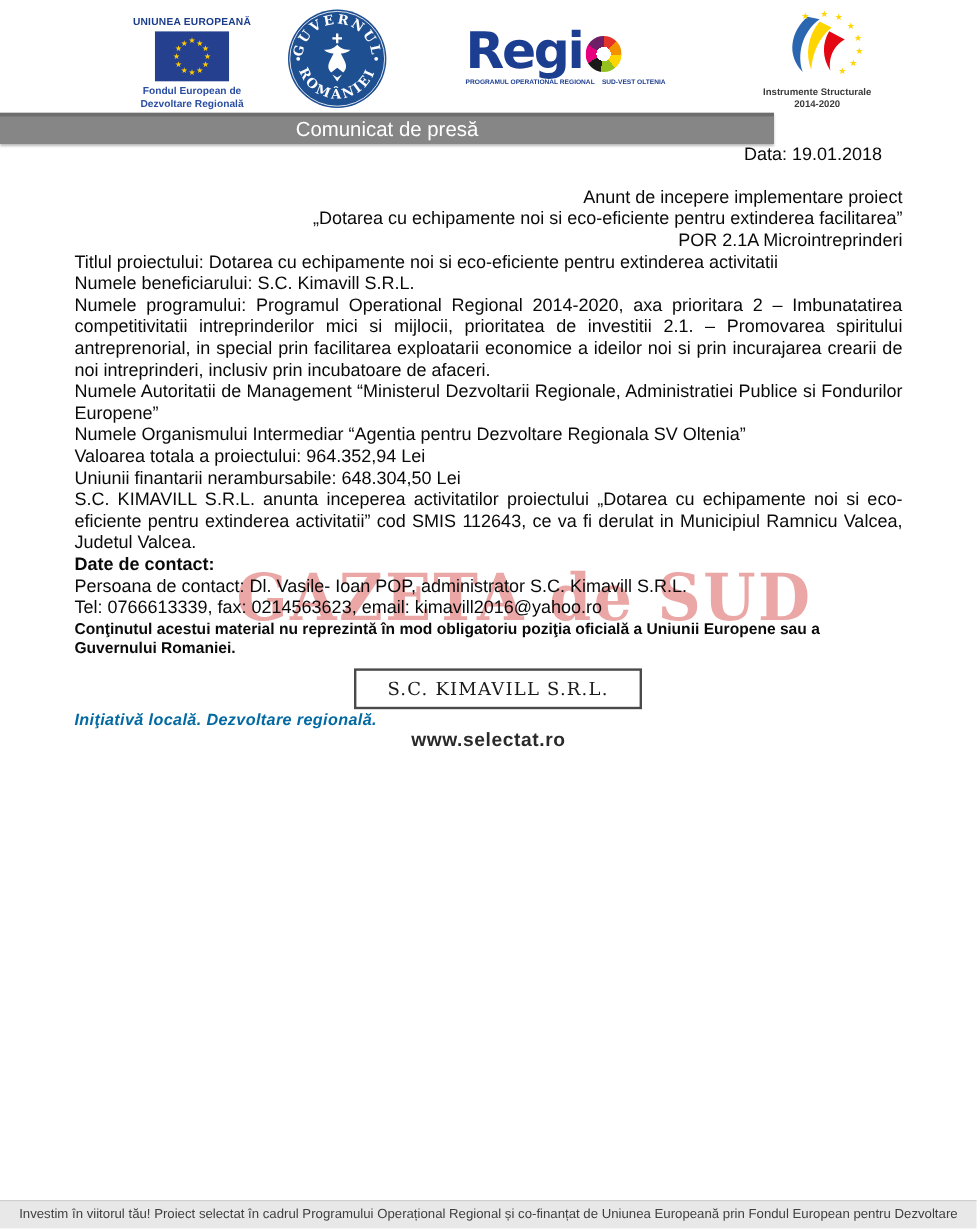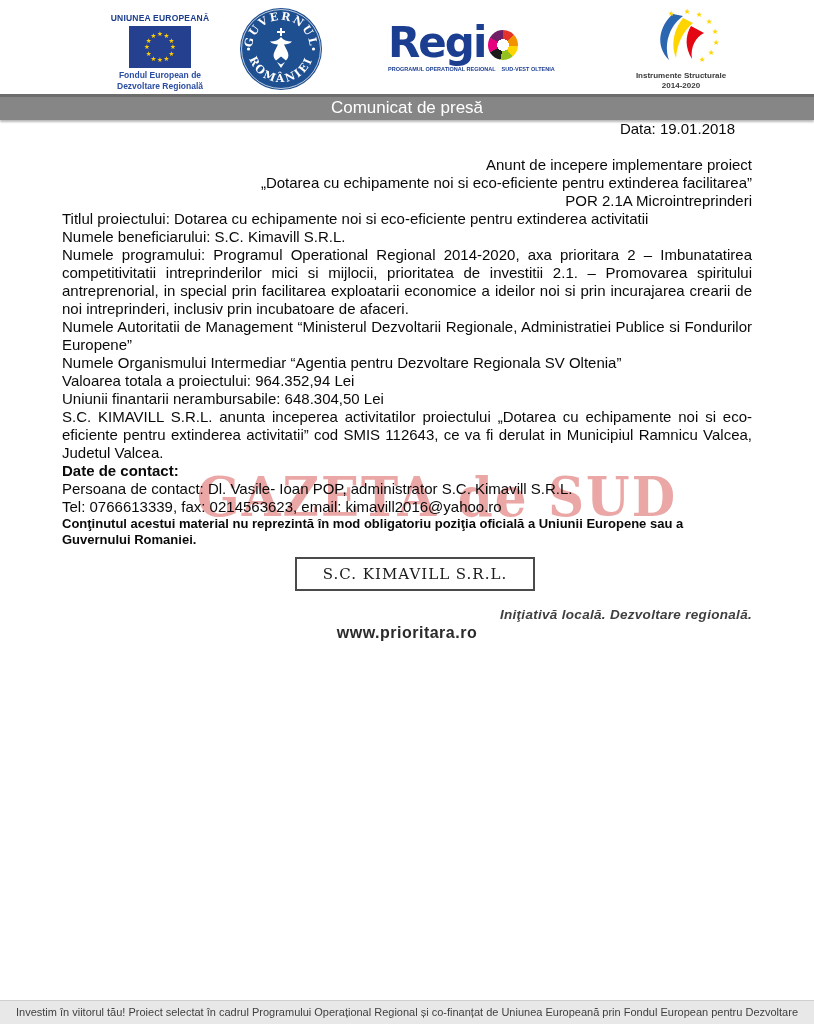--- a/index.html
+++ b/index.html
@@ -24,21 +24,21 @@
                      #95c11f 140deg 190deg,#1a1a18 190deg 240deg,#e6007e 240deg 300deg,
                      #6f1f66 300deg 360deg);}
   .regio-sub{display:flex;align-items:center;margin-top:2px;}
   .regio-sub-text{font-size:5.5px;font-weight:bold;color:#1c3e91;white-space:nowrap;}
   .regio-wedge{width:24px;height:9px;background:#1c3e91;margin:0 3px;
                clip-path:polygon(0 100%,100% 0,100% 100%,12% 100%);}
   .instr-logo{position:absolute;left:622px;top:8px;width:118px;text-align:center;}
   .instr-caption{font-size:8px;font-weight:bold;color:#3a3a3a;line-height:1.25;margin-top:1px;}
 
   
-  .banner{position:absolute;top:94px;left:0;width:814px;height:26px;background:#868686;
+  .banner{position:absolute;top:94px;left:0;width:645px;height:26px;background:#868686;
           border-top:3px solid #6d6d6d;box-sizing:border-box;text-align:center;
           color:#fff;font-size:17px;line-height:21px;box-shadow:0 2px 2px rgba(0,0,0,.28);}
 
   
   .watermark{position:absolute;left:197px;top:468px;z-index:1;white-space:nowrap;
              font-family:"DejaVu Serif",serif;font-weight:bold;font-size:50px;
              letter-spacing:2px;color:rgba(214,80,78,.5);transform:scaleY(1.08);}
 
   
   .content{position:absolute;top:120px;left:62px;width:690px;z-index:2;
@@ -49,25 +49,25 @@
   .p-project{margin-top:54px;}
   .p-beneficiary{margin-top:18px;}
   .p-program{margin-top:18px;text-align:justify;}
   .p-authority{margin-top:18px;text-align:justify;}
   .p-intermediate{margin-top:18px;}
   .p-total{margin-top:18px;}
   .p-grant{margin-top:15px;}
   .p-announce{margin-top:38px;text-align:justify;}
   .contact-heading{margin-top:30px;font-weight:bold;}
   .disclaimer{margin-top:88px;font-size:13px;line-height:16px;font-weight:bold;}
-  .stamp{margin:9px auto 15px;width:fit-content;border:2px solid #4a4a4a;padding:6px 26px;
+  .stamp{margin:9px auto 0;width:fit-content;border:2px solid #4a4a4a;padding:6px 26px;
          font-family:"DejaVu Serif",serif;font-size:15px;letter-spacing:1px;color:#1a1a1a;
          transform:translateX(8px);}
-  .slogan{margin-top:44px;text-align:right;font-style:italic;font-weight:bold;
-          font-size:13.5px;color:#404040;letter-spacing:.3px;}
+  .slogan{margin-top:44px;text-align:left;font-style:italic;font-weight:bold;
+          font-size:13.5px;color:#0369a1;letter-spacing:.3px;}
   .website{margin-top:5px;text-align:center;font-weight:bold;font-size:16px;
            color:#2a2a2a;letter-spacing:.5px;}
 
   
   .bottom-bar{position:absolute;bottom:0;left:0;width:814px;height:24px;background:#e8e8e8;
               border-top:1px solid #cfcfcf;box-sizing:border-box;text-align:center;
               font-size:11px;color:#3f3f3f;line-height:22px;z-index:3;}
 </style>
 </head>
 <body>
@@ -184,18 +184,18 @@
 
     <p class="contact-heading">Date de contact:</p>
     <p>Persoana de contact: Dl. Vasile- Ioan POP, administrator S.C. Kimavill S.R.L.</p>
     <p>Tel: 0766613339, fax: 0214563623, email: kimavill2016@yahoo.ro</p>
 
     <p class="disclaimer">Conţinutul acestui material nu reprezintă în mod obligatoriu poziţia oficială a Uniunii Europene sau a Guvernului Romaniei.</p>
 
     <div class="stamp">S.C. KIMAVILL S.R.L.</div>
 
     <p class="slogan">Iniţiativă locală. Dezvoltare regională.</p>
-    <p class="website">www.prioritara.ro</p>
+    <p class="website">www.selectat.ro</p>
   </div>
 
   <div class="bottom-bar">Investim în viitorul tău! Proiect selectat în cadrul Programului Operațional Regional și co-finanțat de Uniunea Europeană prin Fondul European pentru Dezvoltare Regională.</div>
 
 </div>
 
 </body></html>

